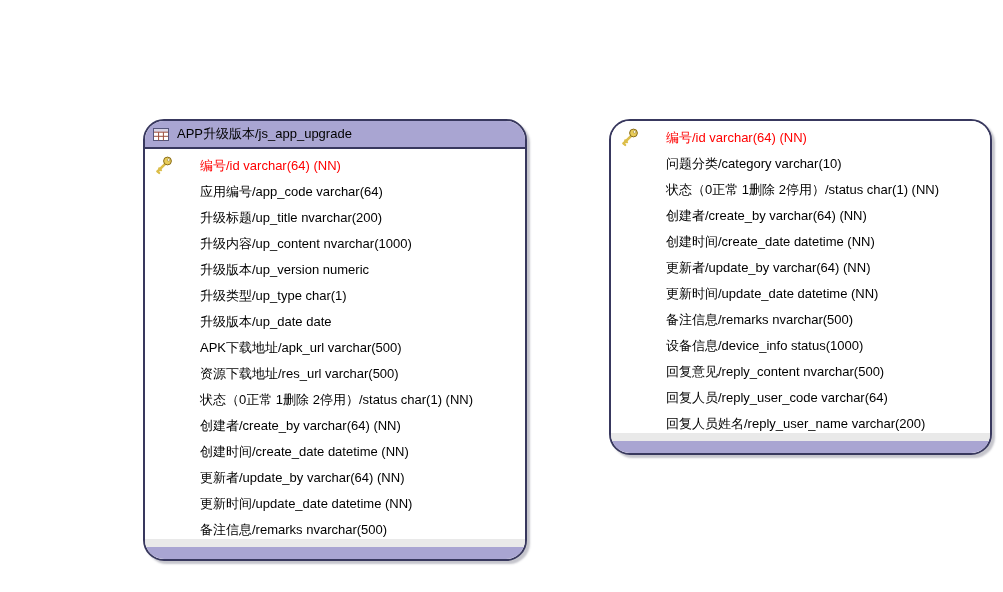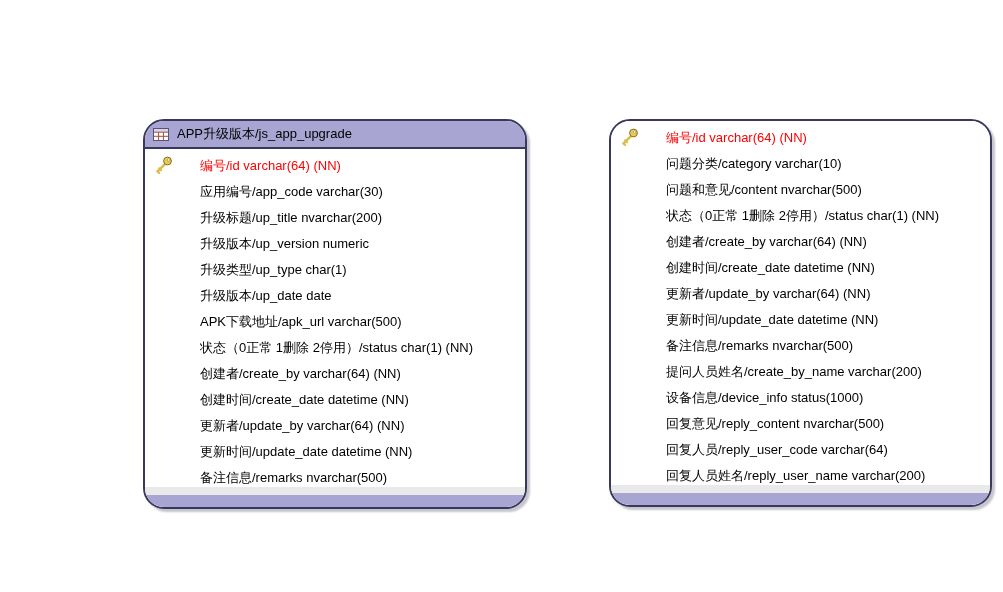--- a/index.html
+++ b/index.html
@@ -86,41 +86,49 @@
               <path d="M5.2 13.4 L7.0 15.2" stroke="#dcbe4a" stroke-width="2.2" stroke-linecap="round"></path>
               <path d="M3.6 16.4 L5.2 18.0" stroke="#dcbe4a" stroke-width="2.2" stroke-linecap="round"></path>
               <circle cx="13.5" cy="6" r="3.9" fill="#e8cc58" stroke="#8a6e1c" stroke-width="1"></circle>
               <circle cx="14.6" cy="4.9" r="1.3" fill="#fffdf0" stroke="#8a6e1c" stroke-width="0.5"></circle>
             </svg>
           </span>
           <span class="row-label">编号/id varchar(64) (NN)</span>
         </div>
         <div class="row">
           <span class="row-icon"></span>
-          <span class="row-label">应用编号/app_code varchar(30)</span>
+          <span class="row-label">应用编号/app_code varchar(64)</span>
         </div>
         <div class="row">
           <span class="row-icon"></span>
           <span class="row-label">升级标题/up_title nvarchar(200)</span>
         </div>
         <div class="row">
           <span class="row-icon"></span>
+          <span class="row-label">升级内容/up_content nvarchar(1000)</span>
+        </div>
+        <div class="row">
+          <span class="row-icon"></span>
           <span class="row-label">升级版本/up_version numeric</span>
         </div>
         <div class="row">
           <span class="row-icon"></span>
           <span class="row-label">升级类型/up_type char(1)</span>
         </div>
         <div class="row">
           <span class="row-icon"></span>
           <span class="row-label">升级版本/up_date date</span>
         </div>
         <div class="row">
           <span class="row-icon"></span>
           <span class="row-label">APK下载地址/apk_url varchar(500)</span>
+        </div>
+        <div class="row">
+          <span class="row-icon"></span>
+          <span class="row-label">资源下载地址/res_url varchar(500)</span>
         </div>
         <div class="row">
           <span class="row-icon"></span>
           <span class="row-label">状态（0正常 1删除 2停用）/status char(1) (NN)</span>
         </div>
         <div class="row">
           <span class="row-icon"></span>
           <span class="row-label">创建者/create_by varchar(64) (NN)</span>
         </div>
         <div class="row">
@@ -157,24 +165,20 @@
             </svg>
           </span>
           <span class="row-label">编号/id varchar(64) (NN)</span>
         </div>
         <div class="row">
           <span class="row-icon"></span>
           <span class="row-label">问题分类/category varchar(10)</span>
         </div>
         <div class="row">
           <span class="row-icon"></span>
-          <span class="row-label">问题和意见/content nvarchar(500)</span>
-        </div>
-        <div class="row">
-          <span class="row-icon"></span>
           <span class="row-label">状态（0正常 1删除 2停用）/status char(1) (NN)</span>
         </div>
         <div class="row">
           <span class="row-icon"></span>
           <span class="row-label">创建者/create_by varchar(64) (NN)</span>
         </div>
         <div class="row">
           <span class="row-icon"></span>
           <span class="row-label">创建时间/create_date datetime (NN)</span>
         </div>
@@ -182,24 +186,20 @@
           <span class="row-icon"></span>
           <span class="row-label">更新者/update_by varchar(64) (NN)</span>
         </div>
         <div class="row">
           <span class="row-icon"></span>
           <span class="row-label">更新时间/update_date datetime (NN)</span>
         </div>
         <div class="row">
           <span class="row-icon"></span>
           <span class="row-label">备注信息/remarks nvarchar(500)</span>
-        </div>
-        <div class="row">
-          <span class="row-icon"></span>
-          <span class="row-label">提问人员姓名/create_by_name varchar(200)</span>
         </div>
         <div class="row">
           <span class="row-icon"></span>
           <span class="row-label">设备信息/device_info status(1000)</span>
         </div>
         <div class="row">
           <span class="row-icon"></span>
           <span class="row-label">回复意见/reply_content nvarchar(500)</span>
         </div>
         <div class="row">

